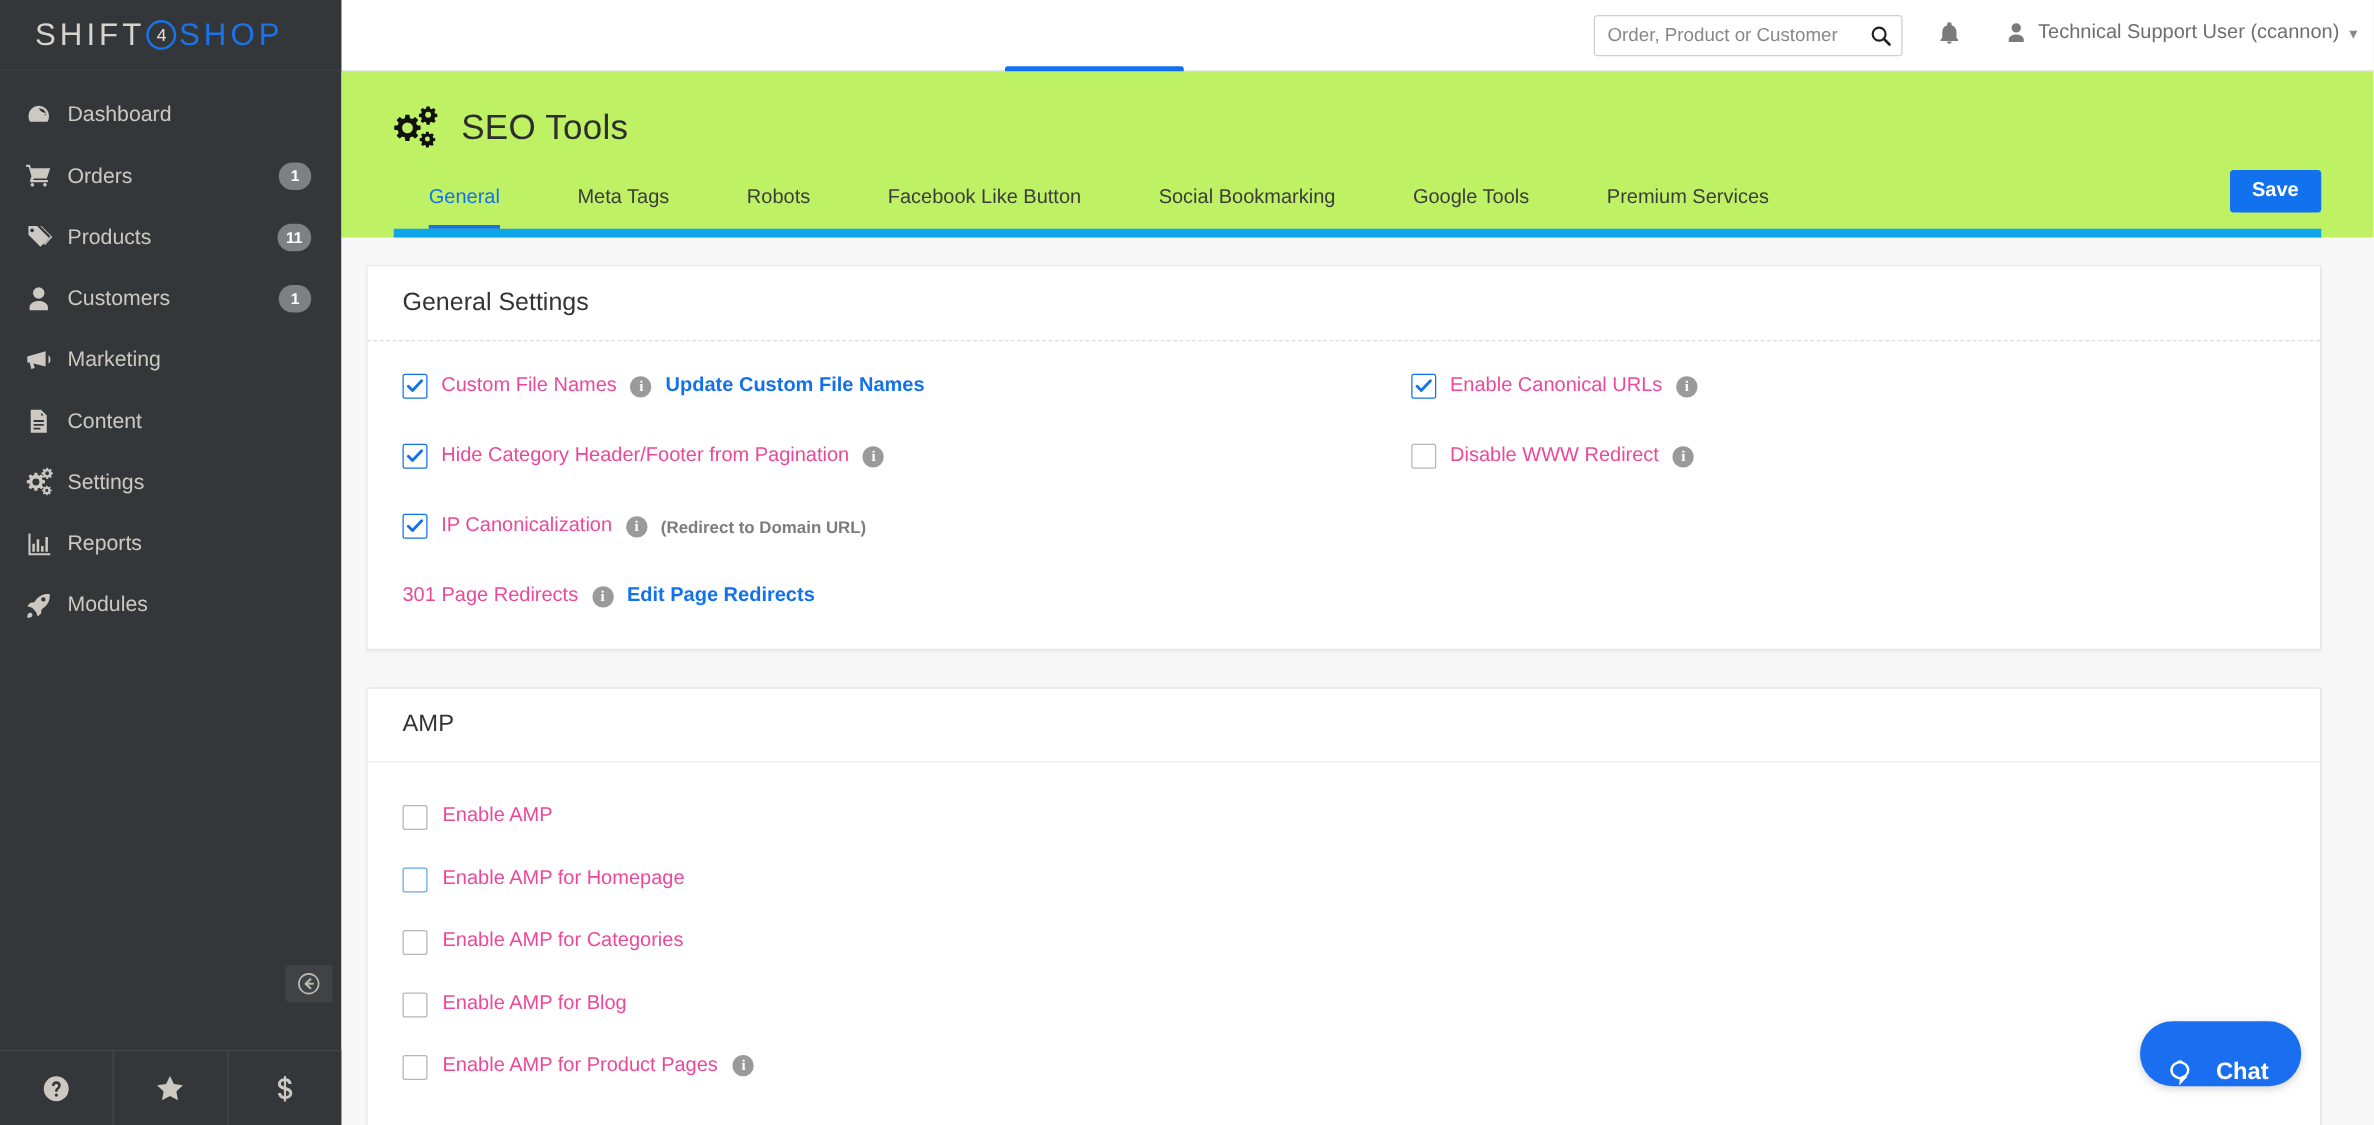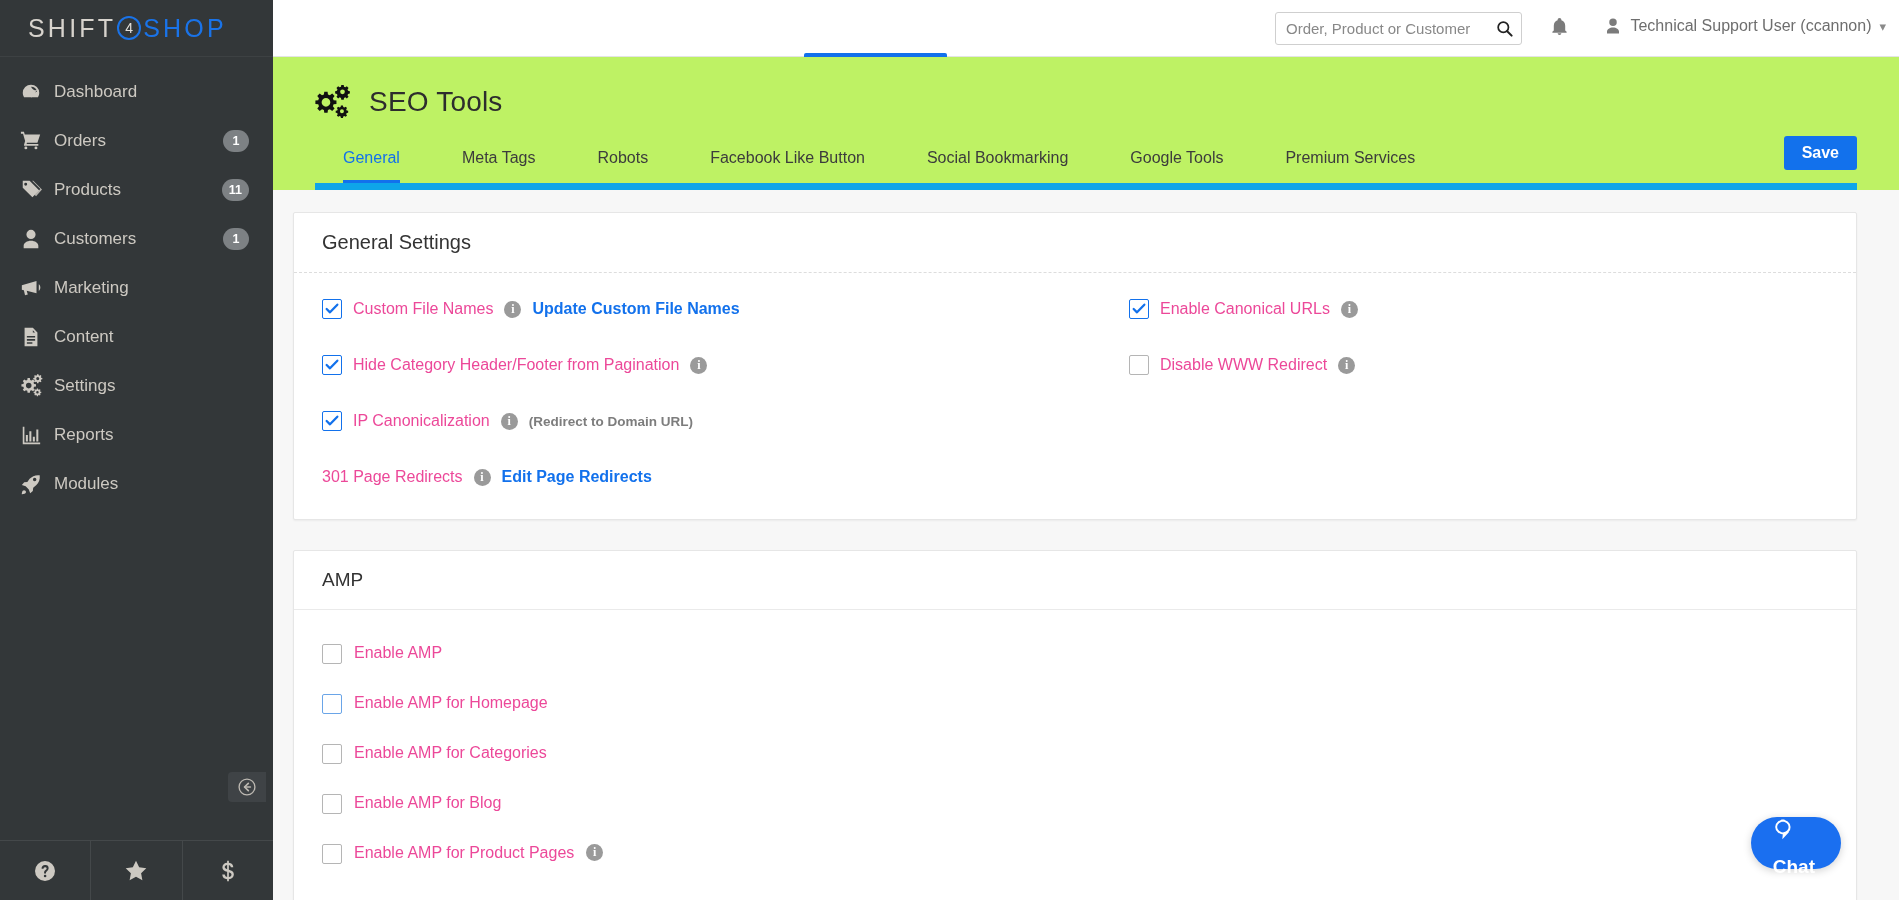--- a/index.html
+++ b/index.html
@@ -231,27 +231,26 @@
 
   .amp-row { display: flex; align-items: flex-start; gap: 12px; height: 26px; margin-bottom: 24px; }
   .amp-row:last-child { margin-bottom: 0; }
 
   
   .chat-fab {
     position: absolute; right: 58px; bottom: 31px;
     background: #1a6ff0; color: #fff;
     height: 52px; padding: 0 26px 0 22px;
     border-radius: 26px;
-    display: inline-flex; align-items: flex-start; gap: 16px;
+    display: inline-flex; align-items: flex-end; gap: 16px;
     font-size: 19px; font-weight: 700;
     cursor: pointer;
     box-shadow: 0 2px 8px rgba(0,0,0,.18);
     z-index: 40; border: none;
     font-family: "Liberation Sans", sans-serif;
-    flex-direction: column;
   }
   .chat-fab svg { fill: none; stroke: #fff; stroke-width: 2; display:block; }
 </style>
 </head>
 <body>
 
 <div class="app">
 
   <aside class="sidebar">
 

